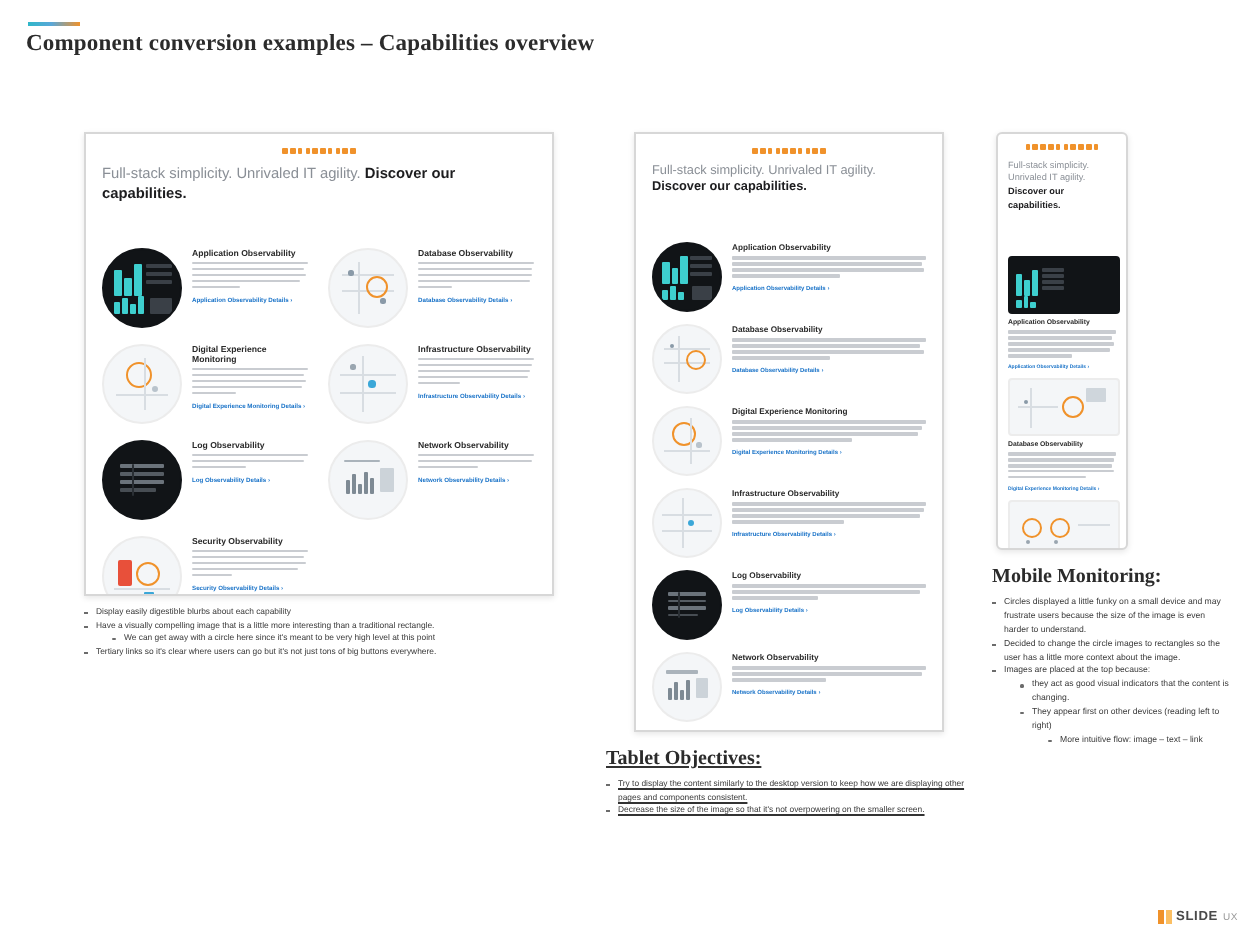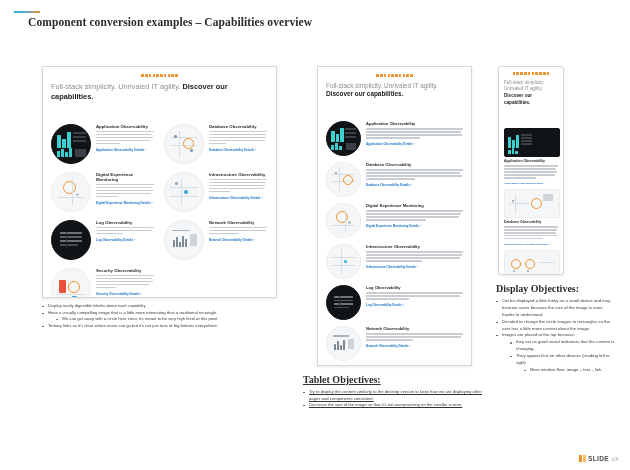--- a/index.html
+++ b/index.html
@@ -12,21 +12,21 @@
     position:relative;
   }
   .slide{position:absolute;inset:0;}
 
   
   .accent-bar{
     position:absolute;left:14px;top:11px;width:26px;height:2px;
     background:linear-gradient(90deg,#2fb7c9 0%,#5aa7d8 45%,#f0922b 100%);
   }
   .slide-title{
-    position:absolute;left:28px;top:16px;
+    position:absolute;left:13px;top:16px;
     font-family:"Liberation Serif", serif;
     font-weight:bold;font-size:11.5px;color:#2b2b2b;
     letter-spacing:.1px;white-space:nowrap;
   }
 
   
   .mock{
     position:absolute;background:#fff;border:1px solid #d7d7d7;
     box-shadow:0 1px 3px rgba(0,0,0,.10);
     overflow:hidden;
@@ -621,21 +621,21 @@
       <li>
         <span>Try to display the content similarly to the desktop version to keep how we are displaying other pages and components consistent.</span>
       </li>
       <li>
         <span>Decrease the size of the image so that it's not overpowering on the smaller screen.</span>
       </li>
     </ul>
   </div>
 
   <div id="mobile-objectives">
-    <div class="obj-title">Display Objectives:</div>
+    <div class="obj-title">Mobile Monitoring:</div>
     <ul class="obj-list">
       <li>
         <span>Circles displayed a little funky on a small device and may frustrate users because the size of the image is even harder to understand.</span>
       </li>
       <li>
         <span>Decided to change the circle images to rectangles so the user has a little more context about the image.</span>
       </li>
       <li>
         <span>Images are placed at the top because:</span>
         <ul class="obj-sub">

